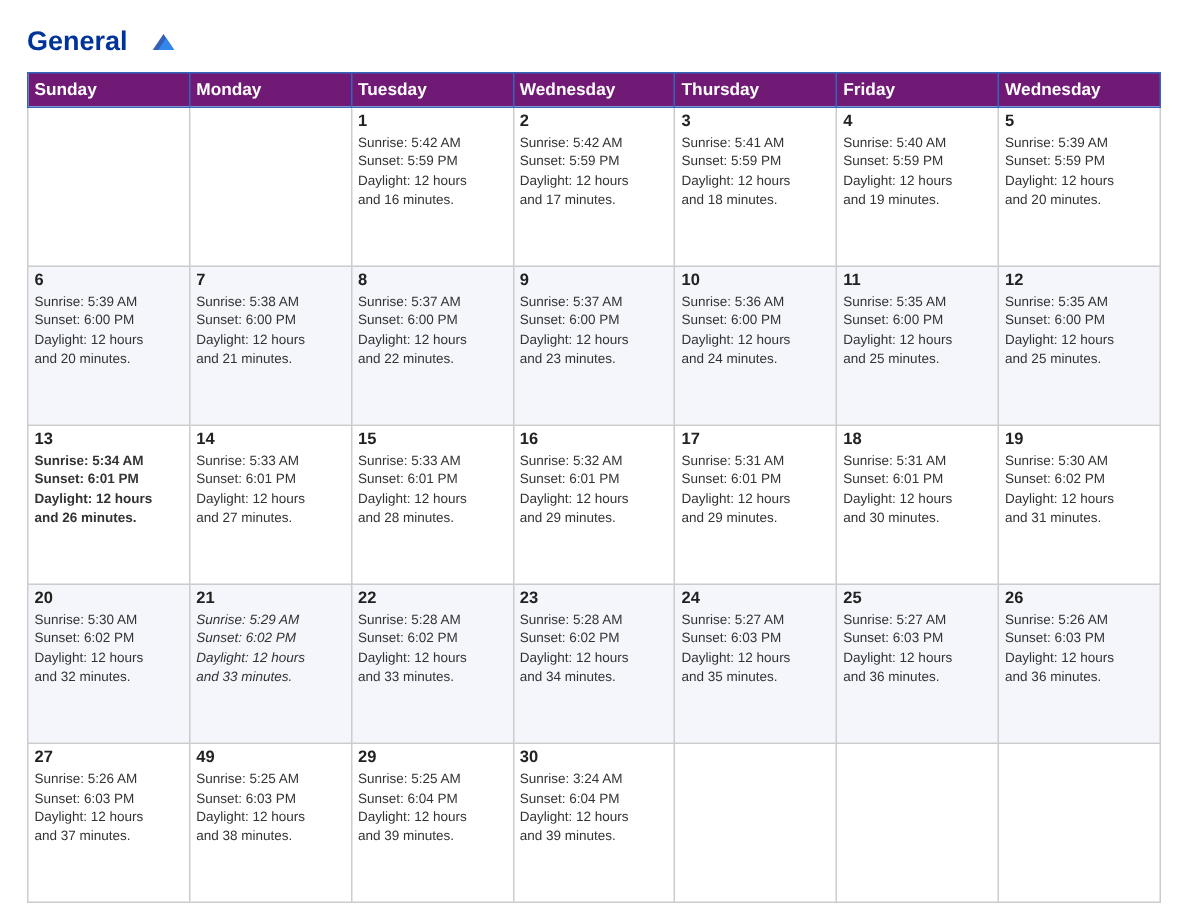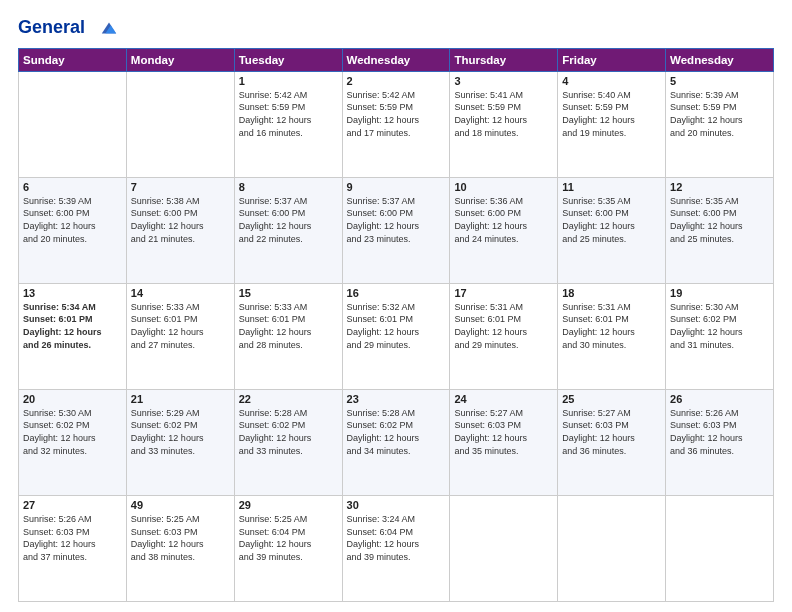--- a/index.html
+++ b/index.html
@@ -271,21 +271,21 @@
         <tr>
           <td>
             <span class="day-num">20</span>
             <div class="day-info" style="white-space: pre-line;">Sunrise: 5:30 AM
 Sunset: 6:02 PM
 Daylight: 12 hours
 and 32 minutes.</div>
           </td>
           <td>
             <span class="day-num">21</span>
-            <div class="day-info" style="white-space: pre-line;">Sunrise: 5:29 AM
+            <div class="day-info" style="white-space: pre-line; font-style: italic;">Sunrise: 5:29 AM
 Sunset: 6:02 PM
 Daylight: 12 hours
 and 33 minutes.</div>
           </td>
           <td>
             <span class="day-num">22</span>
             <div class="day-info" style="white-space: pre-line;">Sunrise: 5:28 AM
 Sunset: 6:02 PM
 Daylight: 12 hours
 and 33 minutes.</div>

